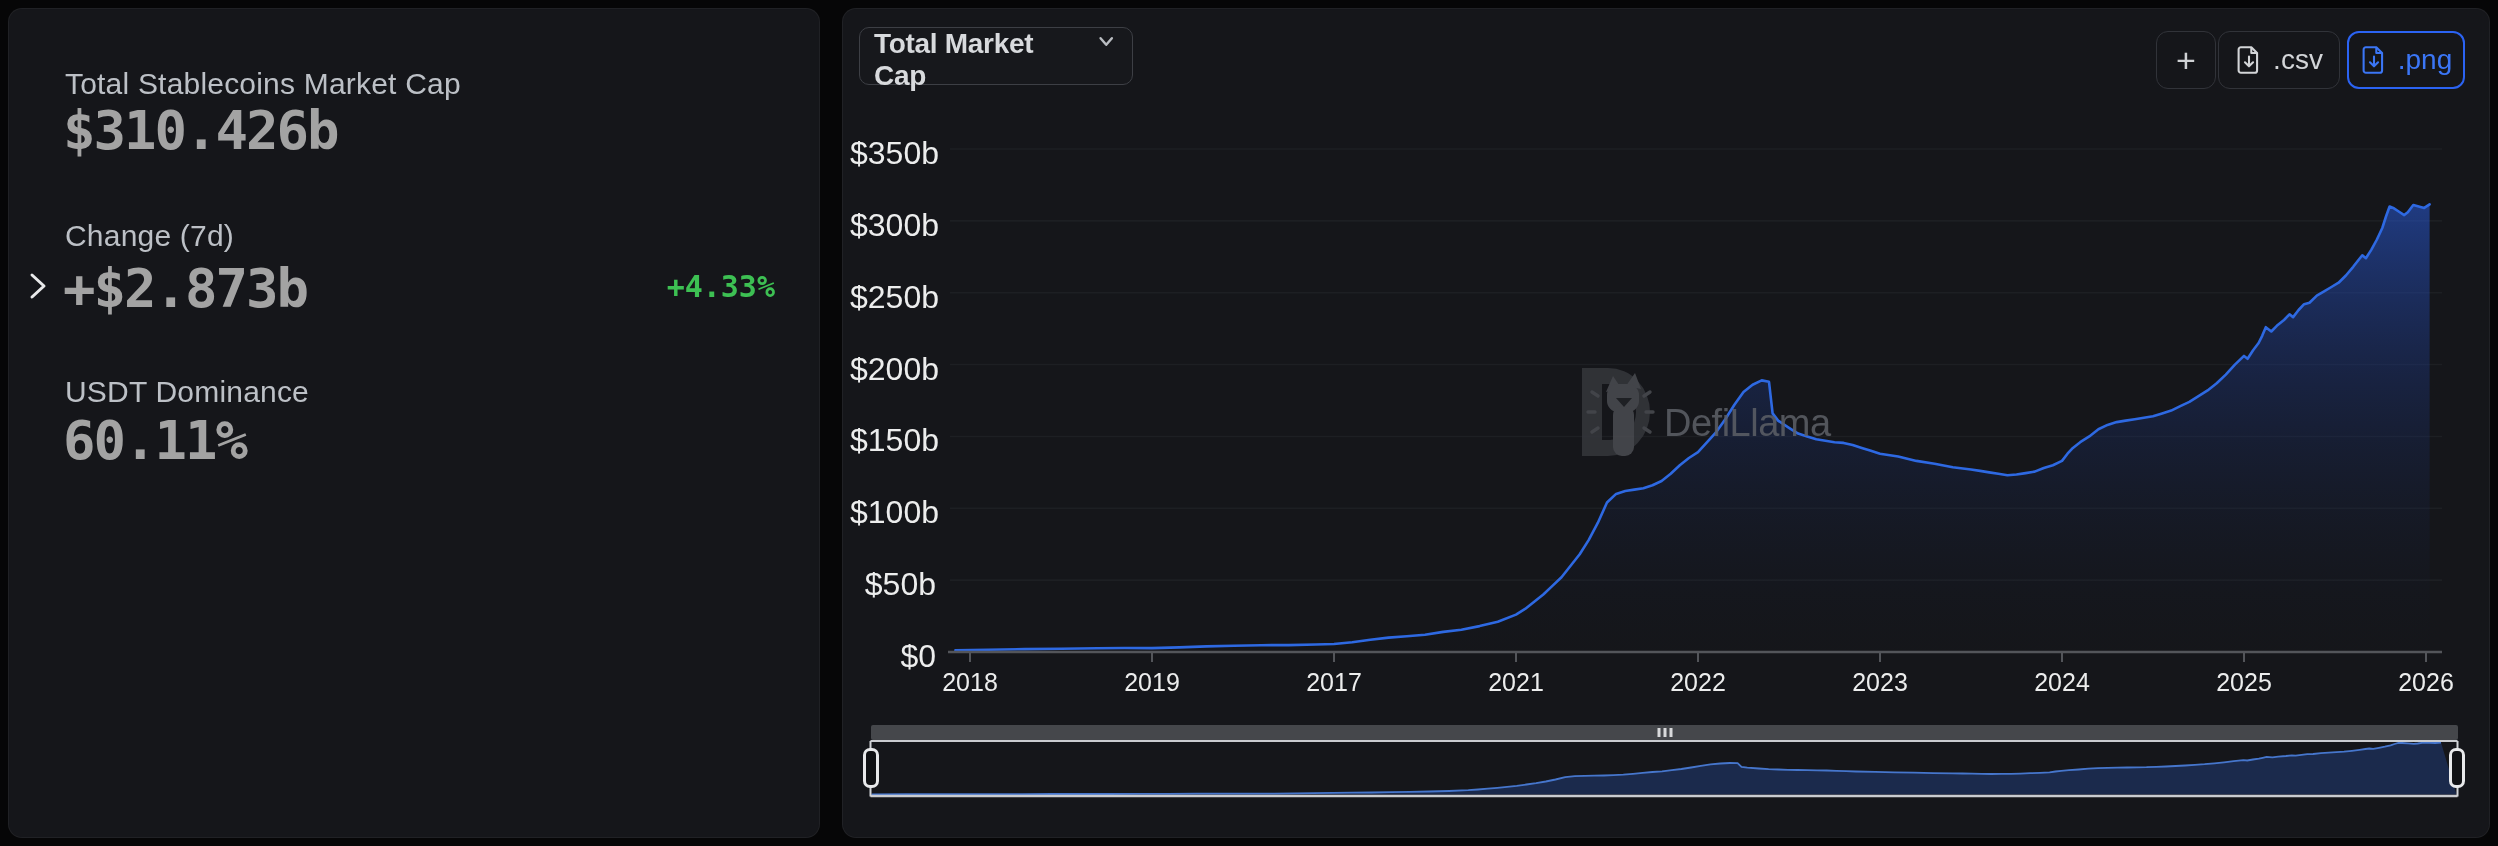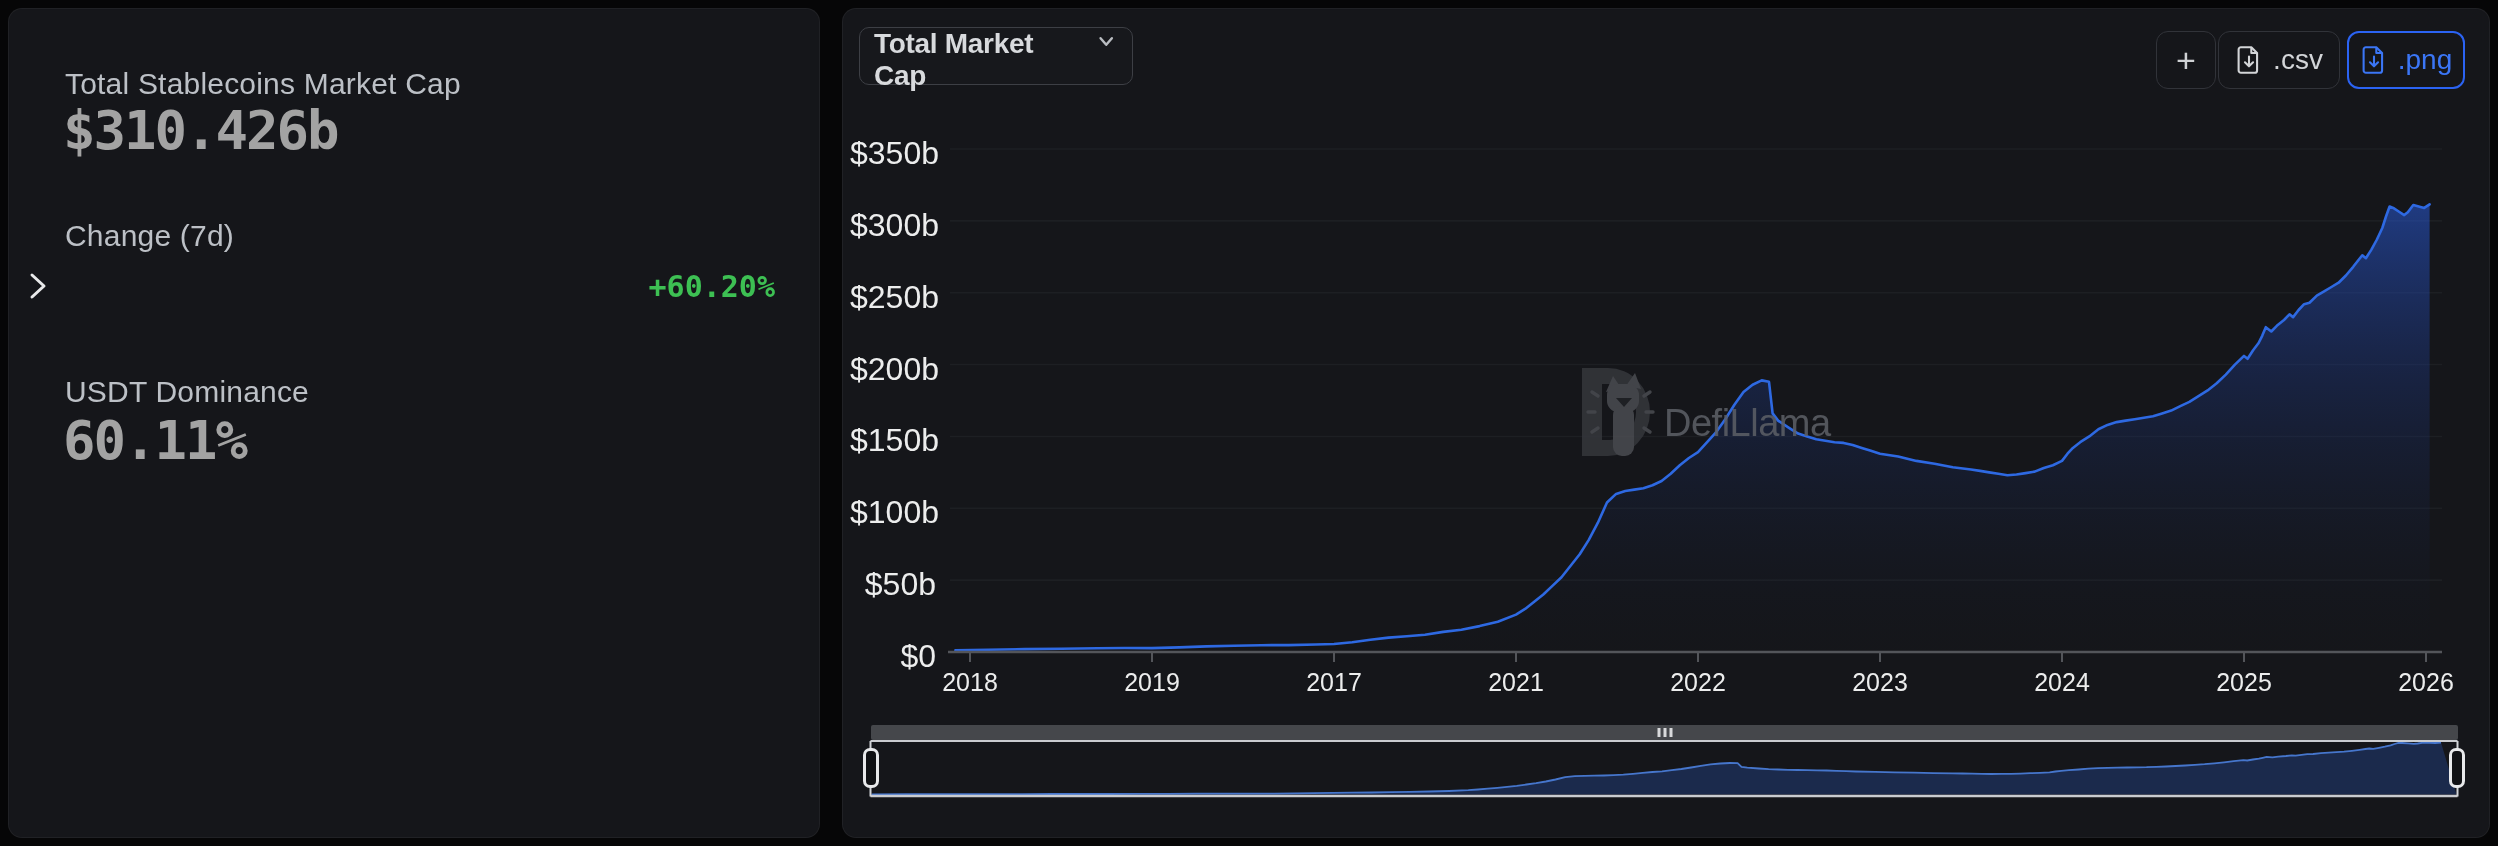--- a/index.html
+++ b/index.html
@@ -57,21 +57,22 @@
 <div id="left-card" class="card">
   <div class="stat-label" style="top:58px;">Total Stablecoins Market Cap</div>
   <div class="stat-value" style="top:90px;">$310.426b</div>
 
   <div class="stat-label" style="top:210px;">Change (7d)</div>
   <span class="chev-left">
     <svg width="30" height="34" viewBox="0 0 30 34">
       <polyline points="9,6 21,17 9,28" fill="none" stroke="#e8e9ea" stroke-width="3" stroke-linecap="round" stroke-linejoin="round"></polyline>
     </svg>
   </span>
-  <div class="pct-green">+60.20%</div>
+  <div class="stat-value" style="top:248px;">+$2.873b</div>
+  <div class="pct-green">+4.33%</div>
 
   <div class="stat-label" style="top:366px;">USDT Dominance</div>
   <div class="stat-value" style="top:400px;">60.11%</div>
 </div>
 
 <div id="right-card" class="card">
   <div id="metric-dropdown">
     <span>Total Market Cap</span>
     <svg width="26" height="26" viewBox="0 0 26 26">
       <polyline points="7,10 13,17 19,10" fill="none" stroke="#b9bcc1" stroke-width="2.6" stroke-linecap="round" stroke-linejoin="round"></polyline>

